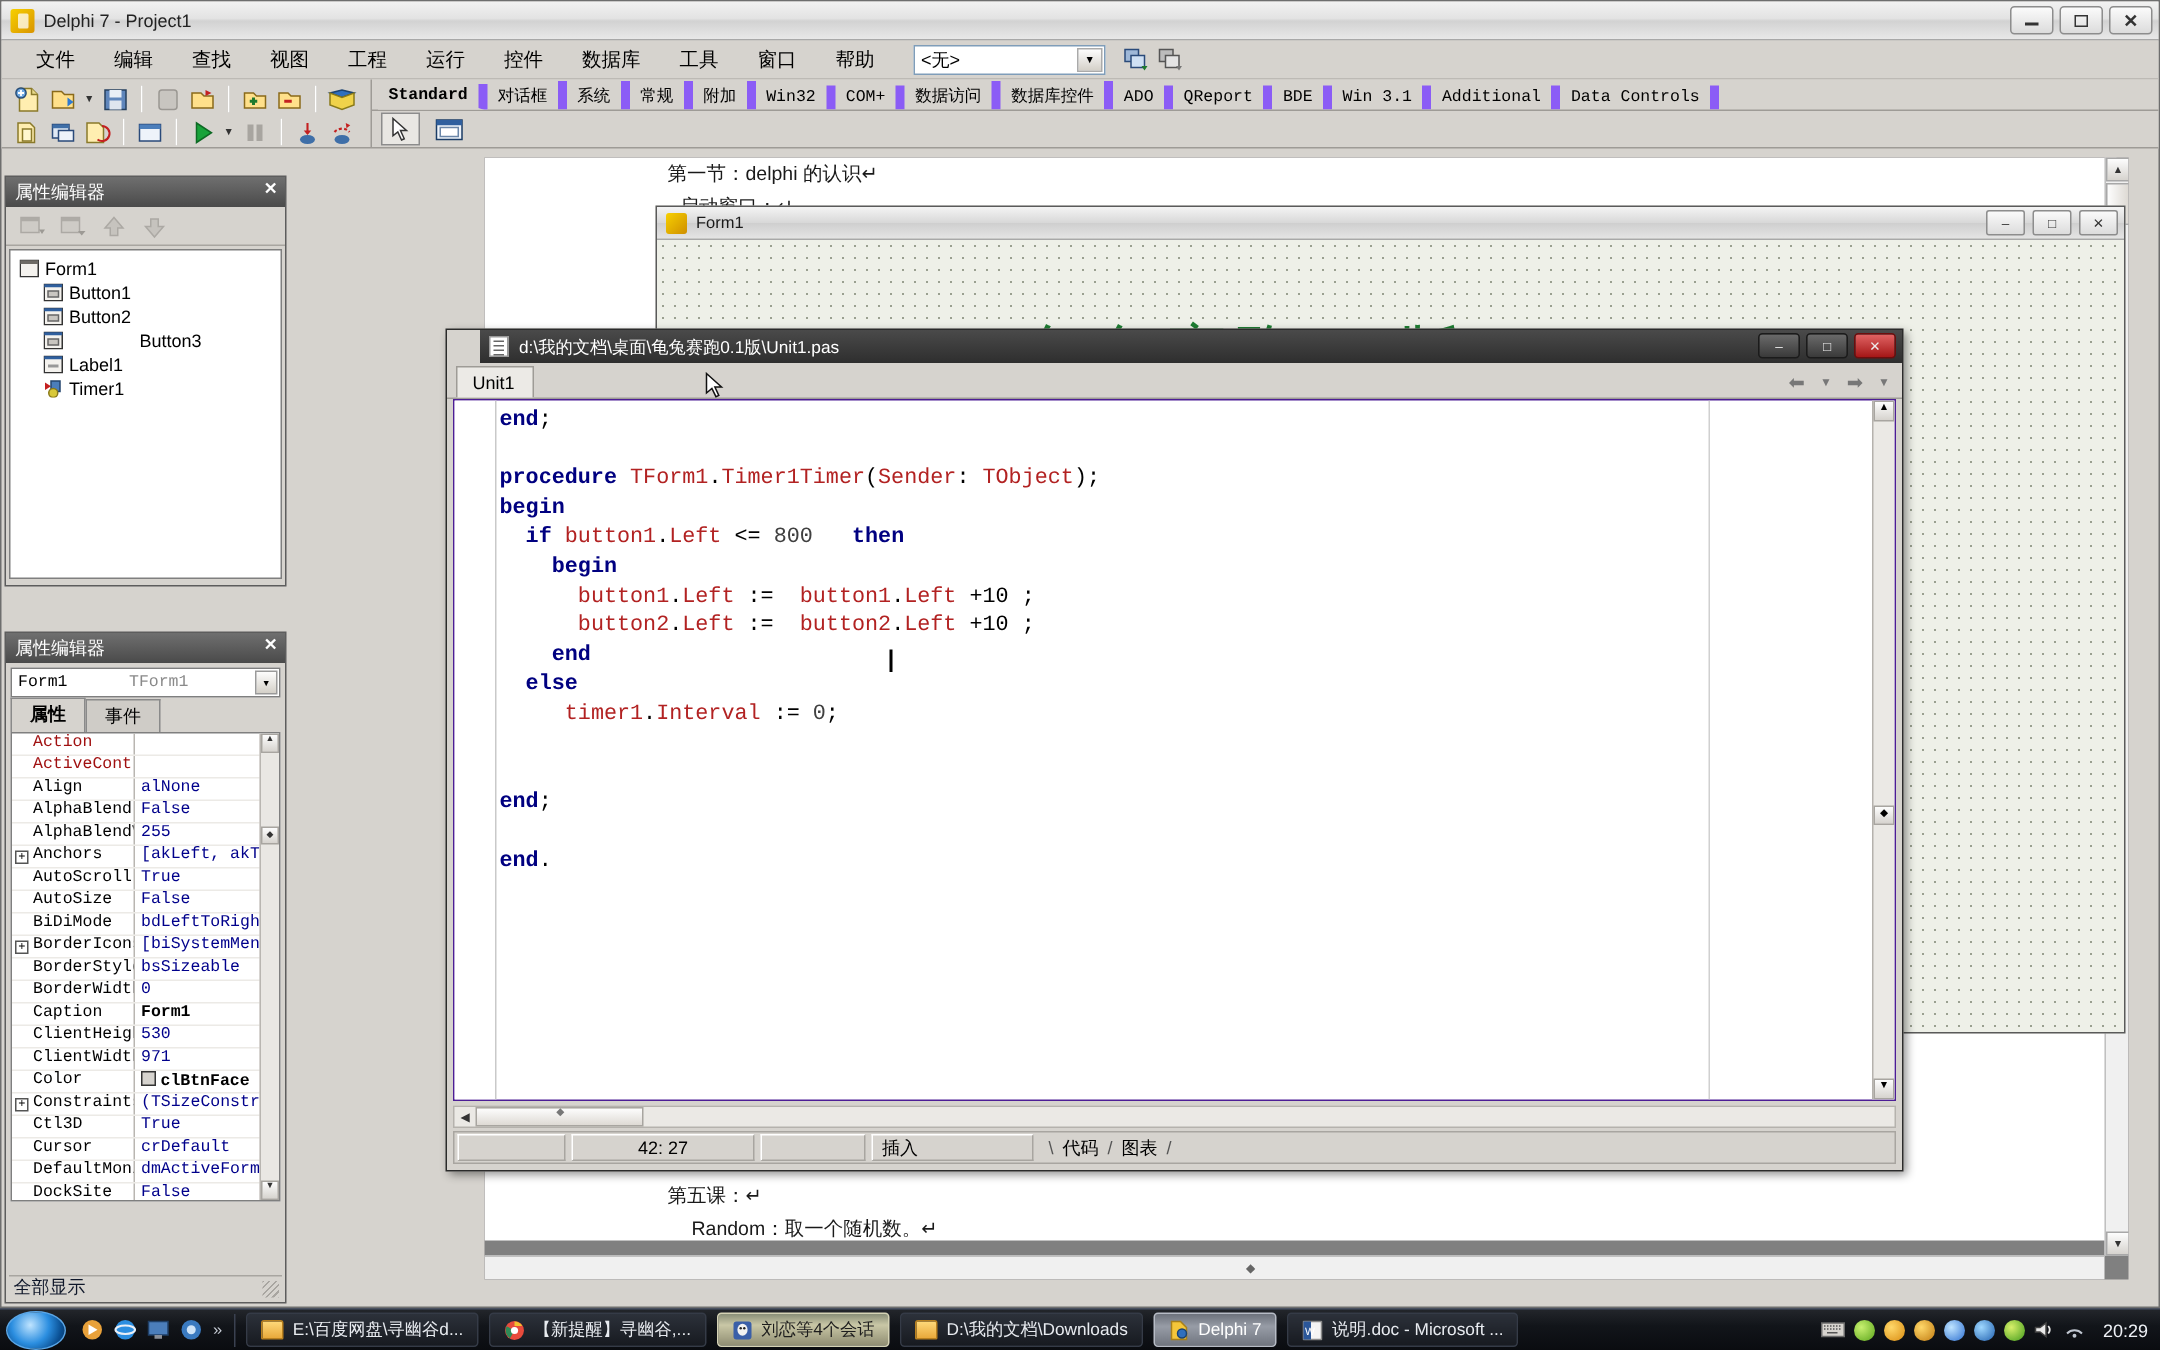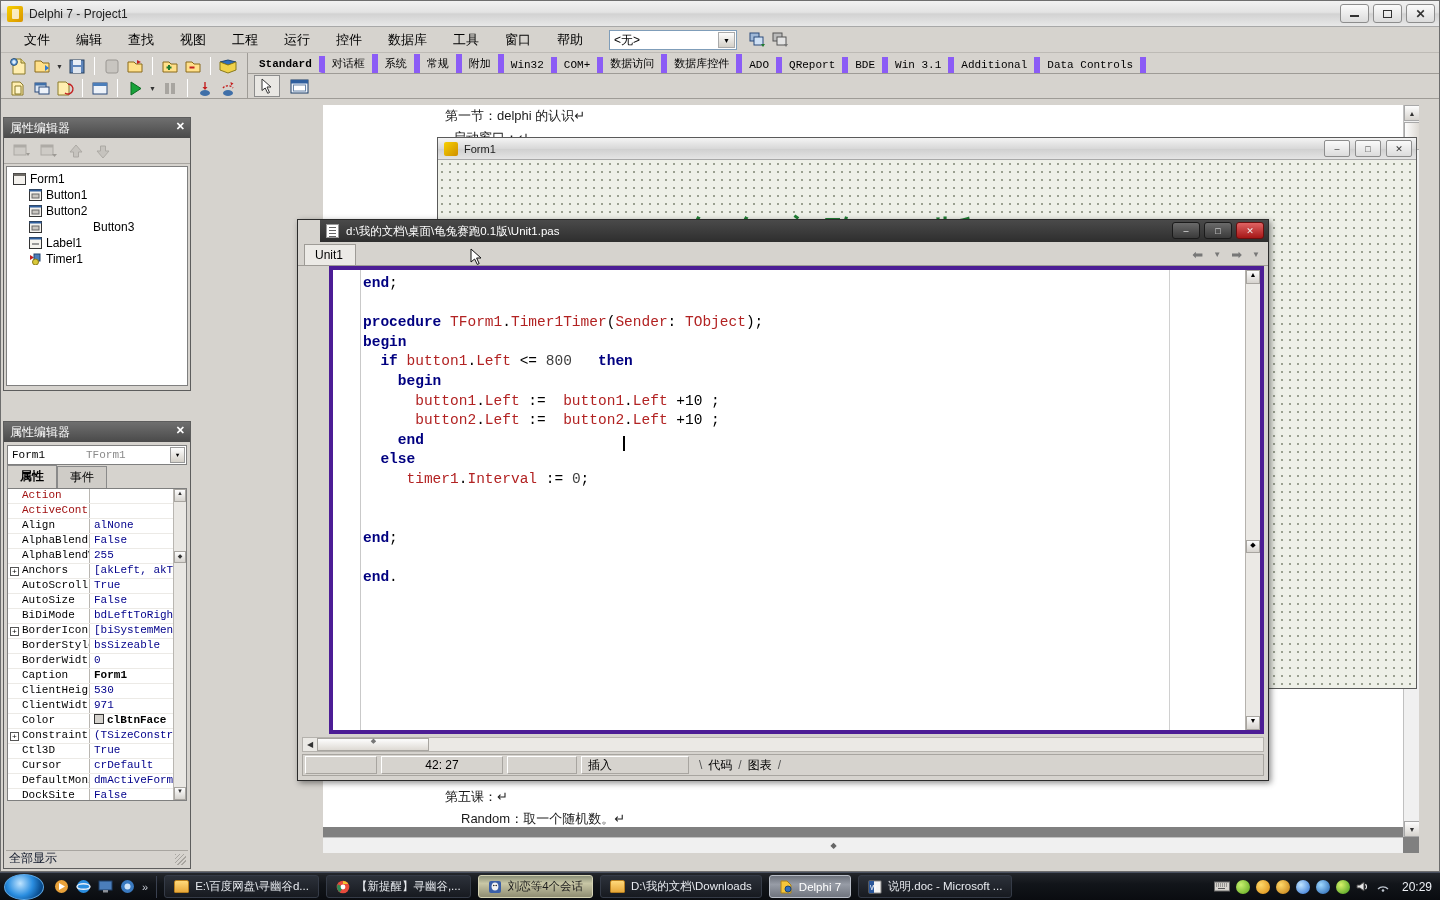--- a/index.html
+++ b/index.html
@@ -268,21 +268,21 @@
     padding-left:6px; position:relative; border-bottom:1px solid #9e9b96;
   }
   .code-tab {
     font-size:12px; padding:3px 12px 3px 10px; background:#eceae6;
     border:1px solid #9e9b96; border-bottom:none; color:#000;
   }
   .code-nav { position:absolute; right:8px; bottom:3px; display:flex; align-items:center; gap:10px;
     color:#777; font-size:13px; }
   .code-body {
     position:absolute; left:4px; top:46px; right:4px; bottom:46px;
-    background:#fff; border:4px solid #4c1d95; overflow:hidden;margin-left:27px;
+    background:#fff; border:1px solid #4c1d95; overflow:hidden;
   }
   .gutter {
     position:absolute; left:0; top:0; width:28px; height:100%;
     background:#fff; border-right:1px solid #c9c9c9;
   }
   .code-text {
     position:absolute; left:30px; top:4px; right:30px;
     font-family:"Liberation Mono", monospace; font-size:14.5px; line-height:19.6px;
     white-space:pre; color:#000;
   }

